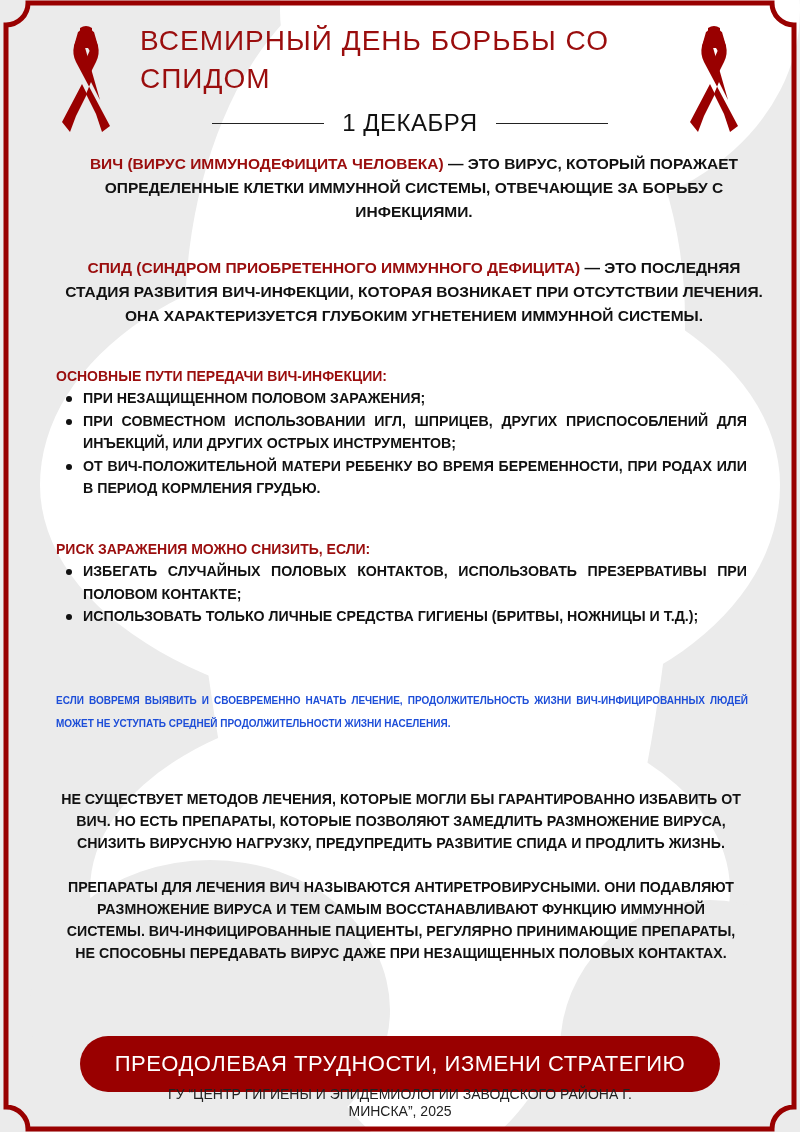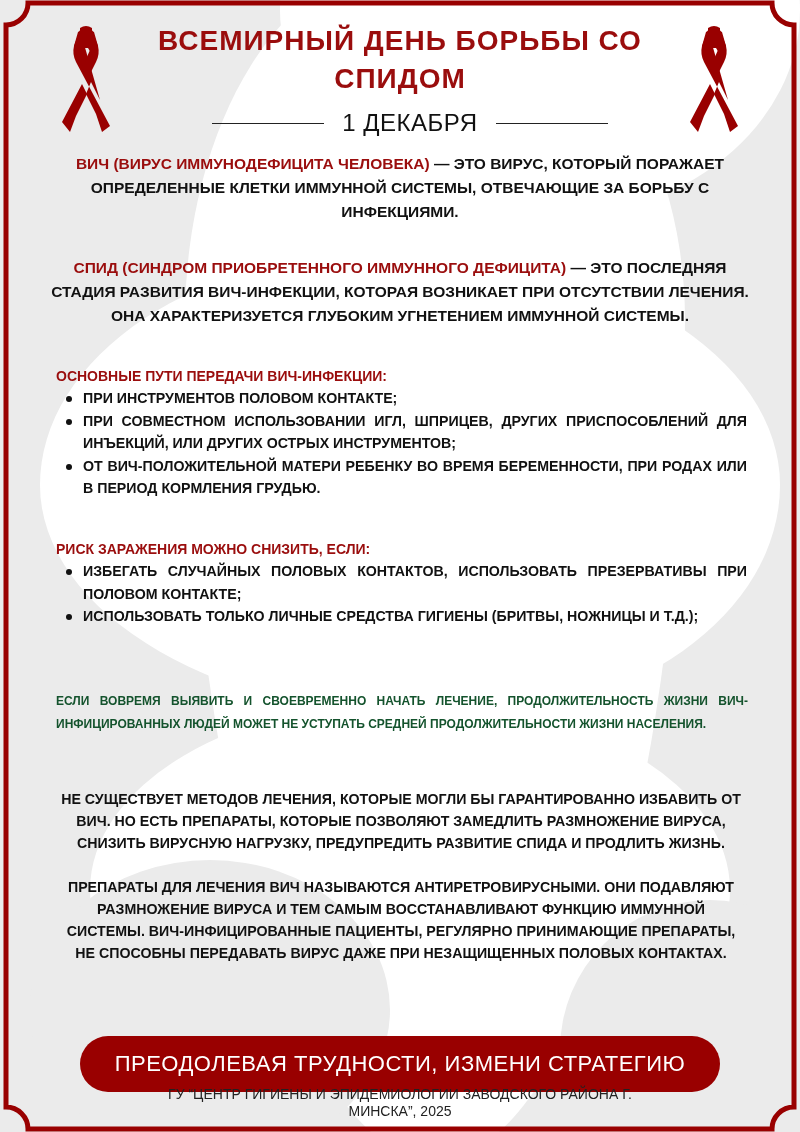--- a/index.html
+++ b/index.html
@@ -19,53 +19,53 @@
     
     .frame { position: absolute; left: 0; top: 0; width: 800px; height: 1132px; pointer-events: none; }
 
     .content { position: absolute; left: 0; top: 0; width: 800px; height: 1132px; }
 
     .ribbon { position: absolute; top: 22px; width: 56px; height: 112px; }
     .ribbon.left { left: 58px; }
     .ribbon.right { left: 686px; }
 
     .title {
-      position: absolute; left: 130px; width: 540px; top: 22px;
-      text-align: center; color: #9a0d0d; font-weight: bold;
+      position: absolute; left: 140px; width: 540px; top: 22px;
+      color: #9a0d0d; font-weight: normal;
       font-size: 28px; line-height: 38px; letter-spacing: 1px;
     }
     .date-row {
       position: absolute; top: 108px; left: 195px; width: 430px; height: 30px;
       display: flex; align-items: center; justify-content: center; gap: 18px;
     }
     .date-line { flex: 0 0 112px; height: 1px; background: #222; }
     .date-text { font-size: 24px; color: #111; letter-spacing: 0.5px; white-space: nowrap; }
 
     .para-center {
-      position: absolute; left: 50px; width: 700px; text-align: center;
+      position: absolute; left: 64px; width: 700px; text-align: center;
       font-weight: bold; font-size: 15.5px; line-height: 24px; color: #111;
     }
     .red { color: #9a0d0d; }
 
     .section-title {
       position: absolute; left: 56px; font-weight: bold; font-size: 14px;
       color: #9a0d0d;
     }
     .bullets {
       position: absolute; left: 64px; width: 683px; margin: 0; padding: 0;
       list-style: none; font-weight: bold; font-size: 14.2px; line-height: 22.5px; color: #111;
     }
     .bullets li { position: relative; padding-left: 19px; text-align: justify; }
     .bullets li .dot {
       position: absolute; left: 2px; top: 9px; width: 6px; height: 6px; border-radius: 50%; background: #111;
     }
 
     .para-justify {
       position: absolute; left: 56px; width: 692px; text-align: justify;
-      font-weight: bold; font-size: 12px; line-height: 22.5px; color: #14532d;
+      font-weight: bold; font-size: 10px; line-height: 22.5px; color: #1d4ed8;
     }
 
     .para-block {
       position: absolute; left: 58px; width: 686px; text-align: center;
       font-weight: bold; font-size: 14.2px; line-height: 22px; color: #111;
     }
 
     .banner {
       position: absolute; left: 80px; top: 1020px; width: 640px; height: 56px;
       background: #990000; border-radius: 28px; color: #fff;
@@ -120,21 +120,21 @@
   <p class="para-center" style="top:152px;margin:0;">
     <span class="red">ВИЧ (ВИРУС ИММУНОДЕФИЦИТА ЧЕЛОВЕКА)</span><span> — ЭТО ВИРУС, КОТОРЫЙ ПОРАЖАЕТ ОПРЕДЕЛЕННЫЕ КЛЕТКИ ИММУННОЙ СИСТЕМЫ, ОТВЕЧАЮЩИЕ ЗА БОРЬБУ С ИНФЕКЦИЯМИ.</span>
   </p>
 
   <p class="para-center" style="top:256px;margin:0;">
     <span class="red">СПИД (СИНДРОМ ПРИОБРЕТЕННОГО ИММУННОГО ДЕФИЦИТА)</span><span> — ЭТО ПОСЛЕДНЯЯ СТАДИЯ РАЗВИТИЯ ВИЧ-ИНФЕКЦИИ, КОТОРАЯ ВОЗНИКАЕТ ПРИ ОТСУТСТВИИ ЛЕЧЕНИЯ. ОНА ХАРАКТЕРИЗУЕТСЯ ГЛУБОКИМ УГНЕТЕНИЕМ ИММУННОЙ СИСТЕМЫ.</span>
   </p>
 
   <div class="section-title" style="top:368px;">ОСНОВНЫЕ ПУТИ ПЕРЕДАЧИ ВИЧ-ИНФЕКЦИИ:</div>
   <ul class="bullets" style="top:387px;">
-    <li><span class="dot"></span><span>ПРИ ИНСТРУМЕНТОВ ПОЛОВОМ КОНТАКТЕ;</span></li>
+    <li><span class="dot"></span><span>ПРИ НЕЗАЩИЩЕННОМ ПОЛОВОМ ЗАРАЖЕНИЯ;</span></li>
     <li><span class="dot"></span><span>ПРИ СОВМЕСТНОМ ИСПОЛЬЗОВАНИИ ИГЛ, ШПРИЦЕВ, ДРУГИХ ПРИСПОСОБЛЕНИЙ ДЛЯ ИНЪЕКЦИЙ, ИЛИ ДРУГИХ ОСТРЫХ ИНСТРУМЕНТОВ;</span></li>
     <li><span class="dot"></span><span>ОТ ВИЧ-ПОЛОЖИТЕЛЬНОЙ МАТЕРИ РЕБЕНКУ ВО ВРЕМЯ БЕРЕМЕННОСТИ, ПРИ РОДАХ ИЛИ В ПЕРИОД КОРМЛЕНИЯ ГРУДЬЮ.</span></li>
   </ul>
 
   <div class="section-title" style="top:541px;">РИСК ЗАРАЖЕНИЯ МОЖНО СНИЗИТЬ, ЕСЛИ:</div>
   <ul class="bullets" style="top:560px;">
     <li><span class="dot"></span><span>ИЗБЕГАТЬ СЛУЧАЙНЫХ ПОЛОВЫХ КОНТАКТОВ, ИСПОЛЬЗОВАТЬ ПРЕЗЕРВАТИВЫ ПРИ ПОЛОВОМ КОНТАКТЕ;</span></li>
     <li><span class="dot"></span><span>ИСПОЛЬЗОВАТЬ ТОЛЬКО ЛИЧНЫЕ СРЕДСТВА ГИГИЕНЫ (БРИТВЫ, НОЖНИЦЫ И Т.Д.);</span></li>
   </ul>
 

